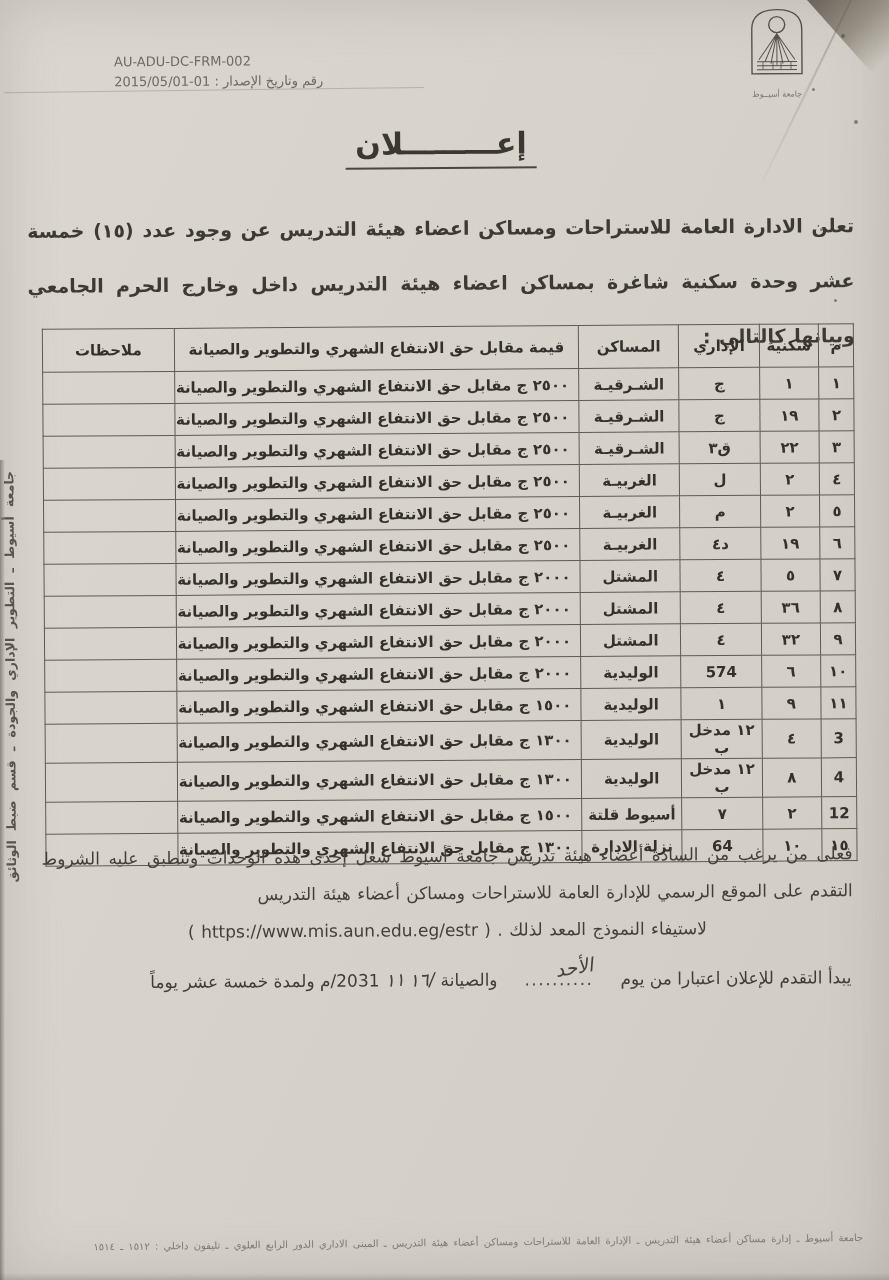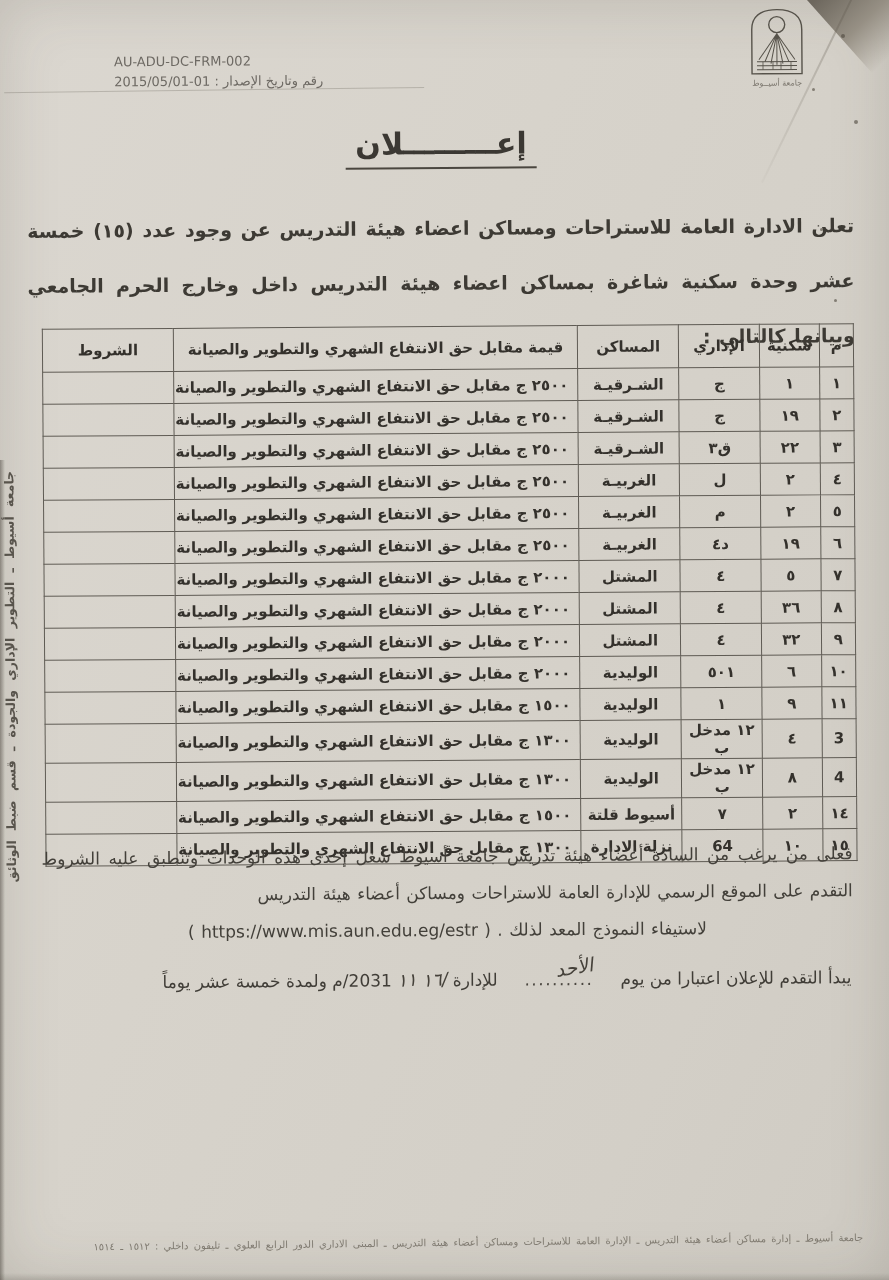--- a/index.html
+++ b/index.html
@@ -11,21 +11,21 @@
   }
   .content{position:absolute;inset:0;transform:rotate(-0.4deg);}
   
   .form-meta{position:absolute;top:50px;left:118px;direction:rtl;text-align:left;
     font-size:13px;color:#6d6963;line-height:1.5;}
   .form-meta .ltr{direction:ltr;unicode-bidi:isolate;}
   .header-rule{position:absolute;top:88px;left:8px;width:420px;height:1px;
     background:rgba(95,89,78,.28);transform:rotate(-0.3deg);}
   .logo{position:absolute;top:8px;left:746px;width:70px;text-align:center;}
   .logo svg{display:block;margin:0 auto;}
-  .logo-caption{font-size:8px;color:#7b766d;margin-top:3px;letter-spacing:1px;}
+  .logo-caption{font-size:8px;color:#7b766d;margin-top:14px;letter-spacing:1px;}
   
   .title-wrap{position:absolute;top:126px;left:0;right:0;text-align:center;}
   .title{display:inline-block;font-size:30px;font-weight:bold;color:#3b3833;
     letter-spacing:1px;border-bottom:2px solid #4a463f;padding:0 10px 6px;}
   
   .intro{position:absolute;top:182px;right:32px;left:30px;
     font-size:19px;font-weight:bold;line-height:2.9;color:#3d3a34;
     text-align:justify;word-spacing:2px;}
   
   table.units{position:absolute;top:326px;right:33px;width:812px;
@@ -112,21 +112,21 @@
           <col style="width:41.5%">
           <col style="width:20%">
       </colgroup>
       <thead>
         <tr>
           <th>م</th>
           <th>سكنية</th>
           <th>الإداري</th>
           <th>المساكن</th>
           <th>قيمة مقابل حق الانتفاع الشهري والتطوير والصيانة</th>
-          <th>الشروط</th>
+          <th>ملاحظات</th>
         </tr>
       </thead>
       <tbody>
           <tr>
         <td class="c-no">١</td>
         <td class="c-flat">١</td>
         <td class="c-building">ج</td>
         <td class="c-housing">الشـرقيـة</td>
         <td class="c-value">٢٥٠٠ ج  مقابل حق الانتفاع الشهري والتطوير والصيانة</td>
         <td class="c-notes"></td>
@@ -191,21 +191,21 @@
         <td class="c-no">٩</td>
         <td class="c-flat">٣٢</td>
         <td class="c-building">٤</td>
         <td class="c-housing">المشتل</td>
         <td class="c-value">٢٠٠٠ ج  مقابل حق الانتفاع الشهري والتطوير والصيانة</td>
         <td class="c-notes"></td>
       </tr>
           <tr>
         <td class="c-no">١٠</td>
         <td class="c-flat">٦</td>
-        <td class="c-building">٥٠١</td>
+        <td class="c-building">574</td>
         <td class="c-housing">الوليدية</td>
         <td class="c-value">٢٠٠٠ ج  مقابل حق الانتفاع الشهري والتطوير والصيانة</td>
         <td class="c-notes"></td>
       </tr>
           <tr>
         <td class="c-no">١١</td>
         <td class="c-flat">٩</td>
         <td class="c-building">١</td>
         <td class="c-housing">الوليدية</td>
         <td class="c-value">١٥٠٠ ج  مقابل حق الانتفاع الشهري والتطوير والصيانة</td>
@@ -221,21 +221,21 @@
       </tr>
           <tr>
         <td class="c-no">4</td>
         <td class="c-flat">٨</td>
         <td class="c-building">١٢ مدخل ب</td>
         <td class="c-housing">الوليدية</td>
         <td class="c-value">١٣٠٠ ج  مقابل حق الانتفاع الشهري والتطوير والصيانة</td>
         <td class="c-notes"></td>
       </tr>
           <tr>
-        <td class="c-no">١٤</td>
+        <td class="c-no">12</td>
         <td class="c-flat">٢</td>
         <td class="c-building">٧</td>
         <td class="c-housing">أسيوط قلتة</td>
         <td class="c-value">١٥٠٠ ج  مقابل حق الانتفاع الشهري والتطوير والصيانة</td>
         <td class="c-notes"></td>
       </tr>
           <tr>
         <td class="c-no">١٥</td>
         <td class="c-flat">١٠</td>
         <td class="c-building">64</td>
@@ -248,21 +248,21 @@
 
     <div class="p1">
       <span>فعلى من يرغب من السادة أعضاء هيئة تدريس جامعة أسيوط شغل إحدى هذه الوحدات وتنطبق عليه الشروط التقدم على الموقع الرسمي للإدارة العامة للاستراحات ومساكن أعضاء هيئة التدريس</span>
       <div class="p1-urlline">
         <span>لاستيفاء النموذج المعد لذلك .</span>
         <span class="url-group">( https://www.mis.aun.edu.eg/estr )</span>
       </div>
     </div>
 
     <div class="apply">
-      <span>يبدأ التقدم للإعلان اعتبارا من يوم </span><span class="day-slot"><span class="dots">..........</span><span class="hand hand-day">الأحد</span></span><span> للإدارة </span><span class="hand num-ltr">١٦/</span> <span class="hand">١١</span> <span class="num-ltr">/2031</span><span>م ولمدة خمسة عشر يوماً</span>
+      <span>يبدأ التقدم للإعلان اعتبارا من يوم </span><span class="day-slot"><span class="dots">..........</span><span class="hand hand-day">الأحد</span></span><span> والصيانة </span><span class="hand num-ltr">١٦/</span> <span class="hand">١١</span> <span class="num-ltr">/2031</span><span>م ولمدة خمسة عشر يوماً</span>
     </div>
 
     <div class="side-text">جامعة أسيوط ـ  التطوير الإداري والجودة ـ  قسم ضبط الوثائق</div>
 
     <div class="footer">جامعة أسيوط ـ إدارة مساكن أعضاء هيئة التدريس ـ الإدارة العامة للاستراحات ومساكن أعضاء هيئة التدريس ـ المبنى الاداري الدور الرابع العلوي ـ تليفون داخلي : ١٥١٢ ـ ١٥١٤</div>
   </div>
 
   <div class="corner-fold"></div>
   <div class="crease"></div>
   <div class="speck" style="top:34px;right:44px;width:4px;height:4px;"></div>

